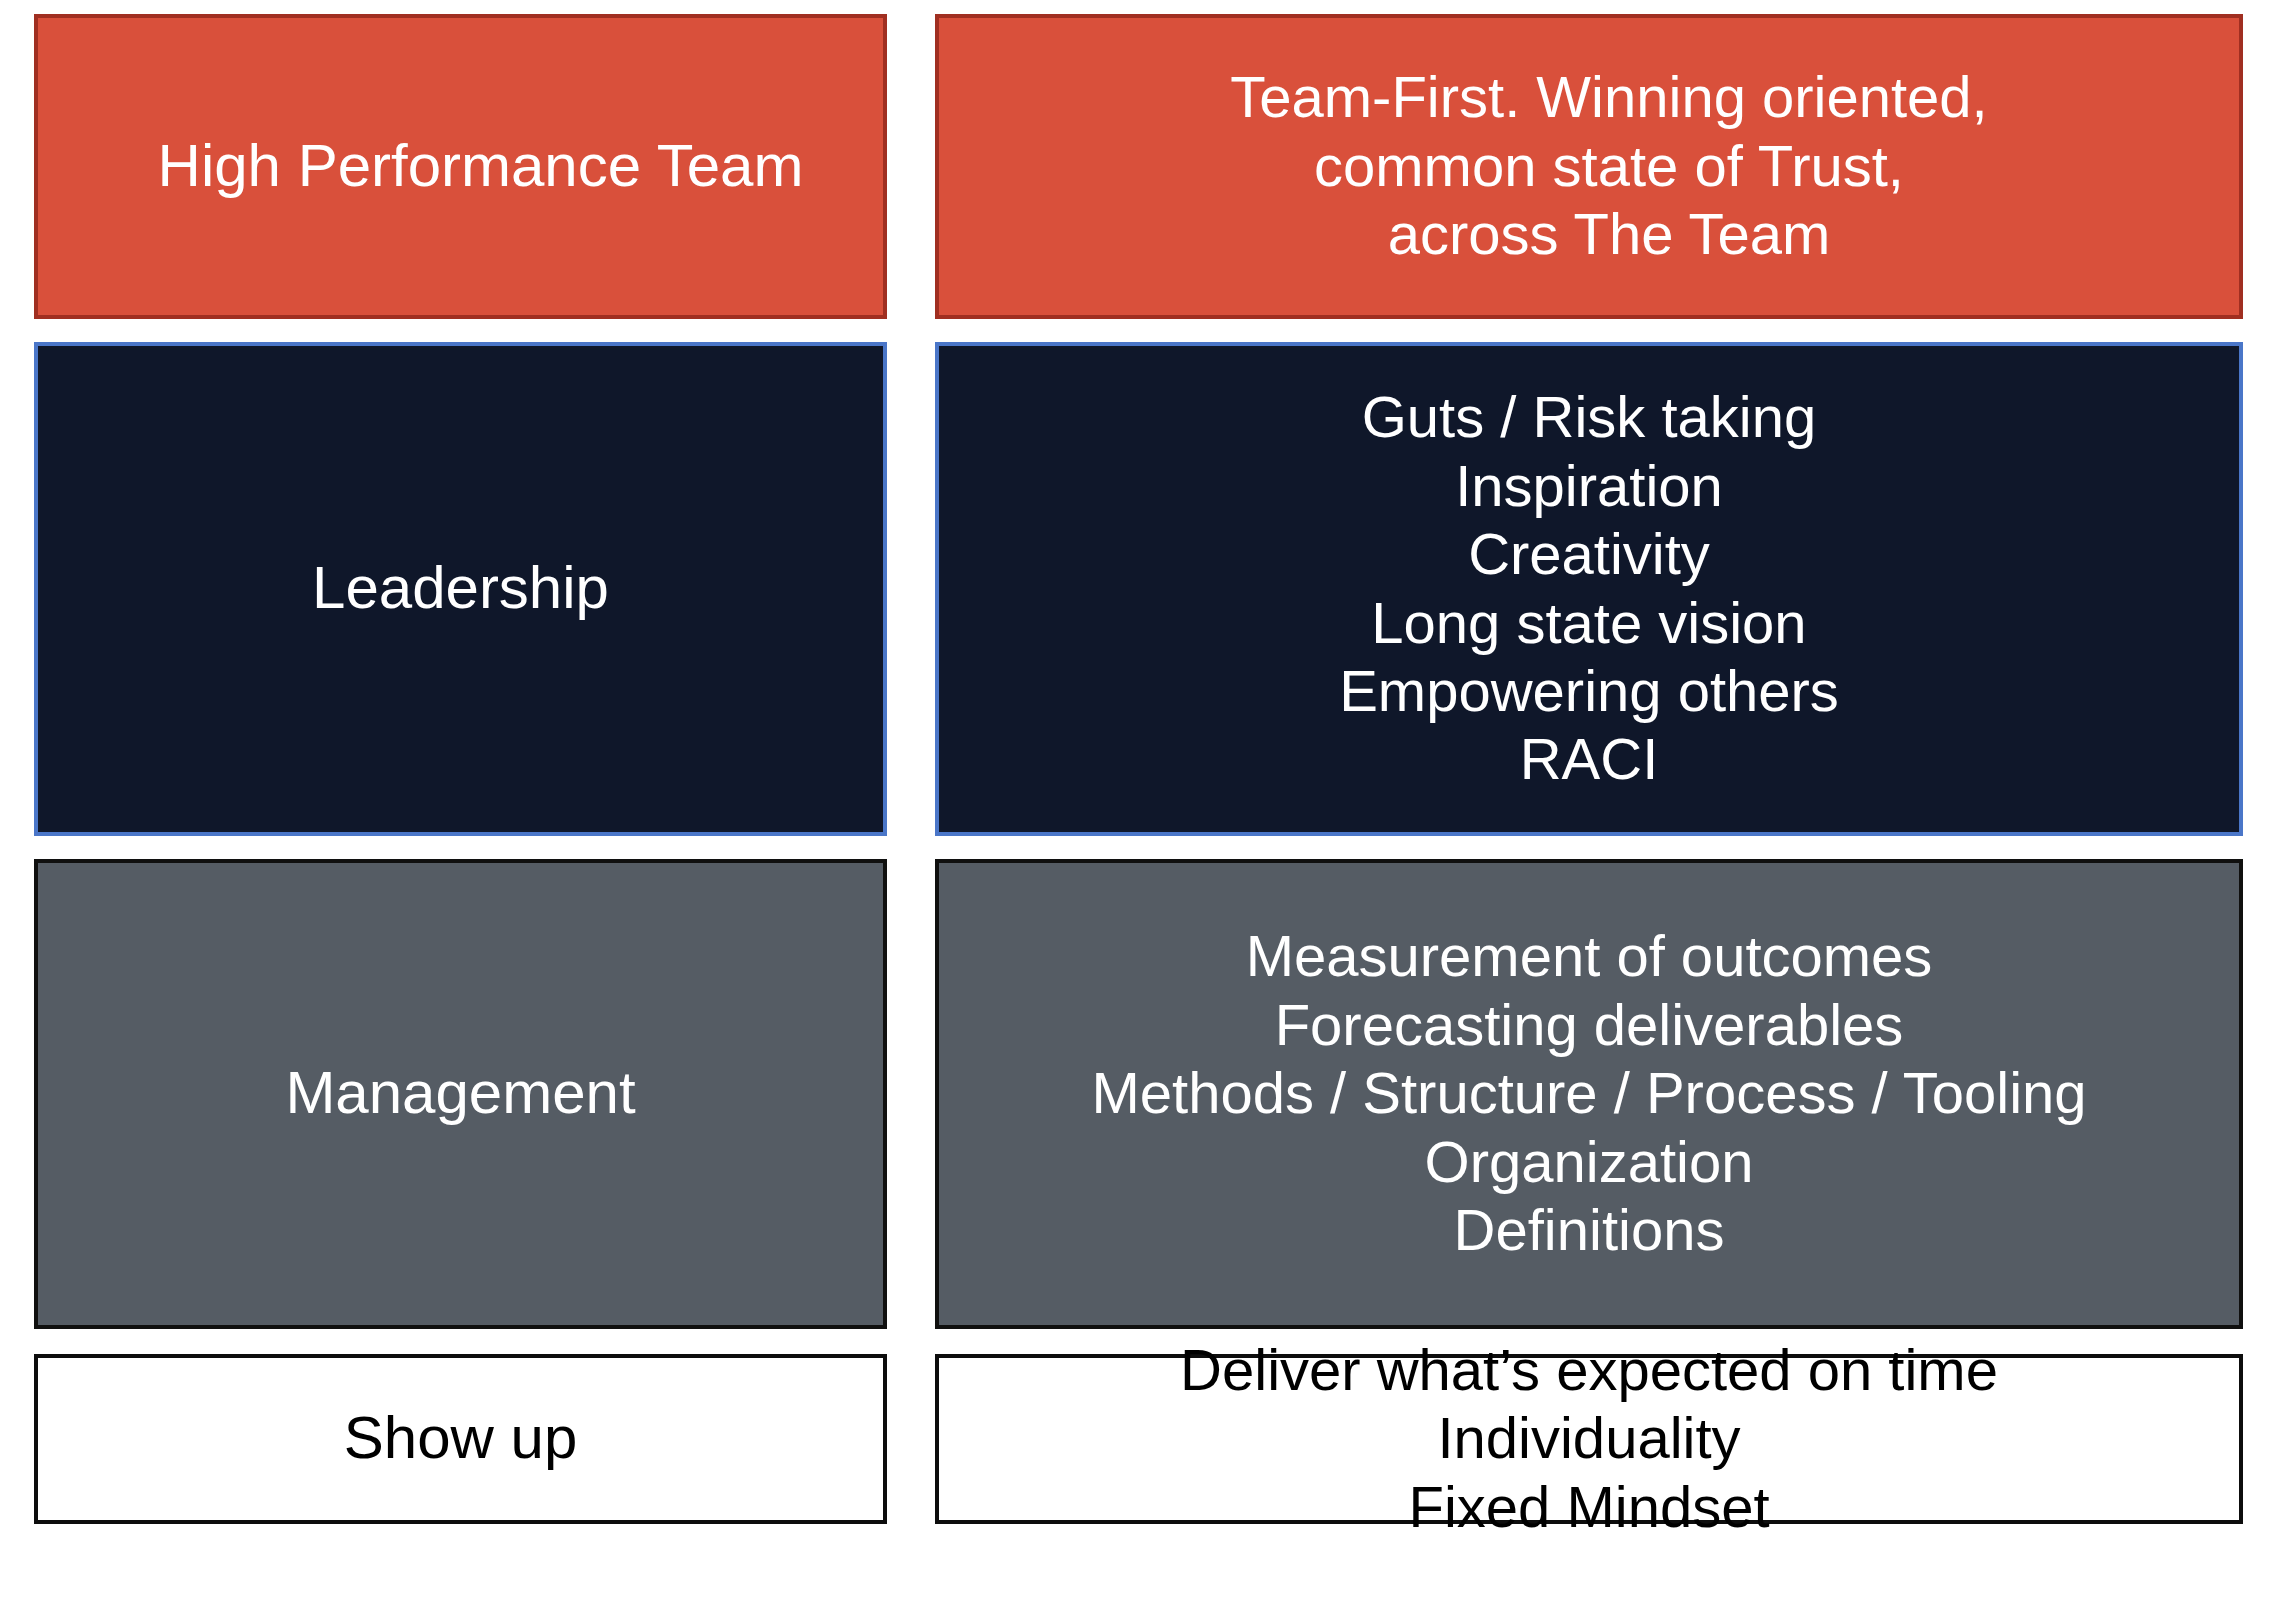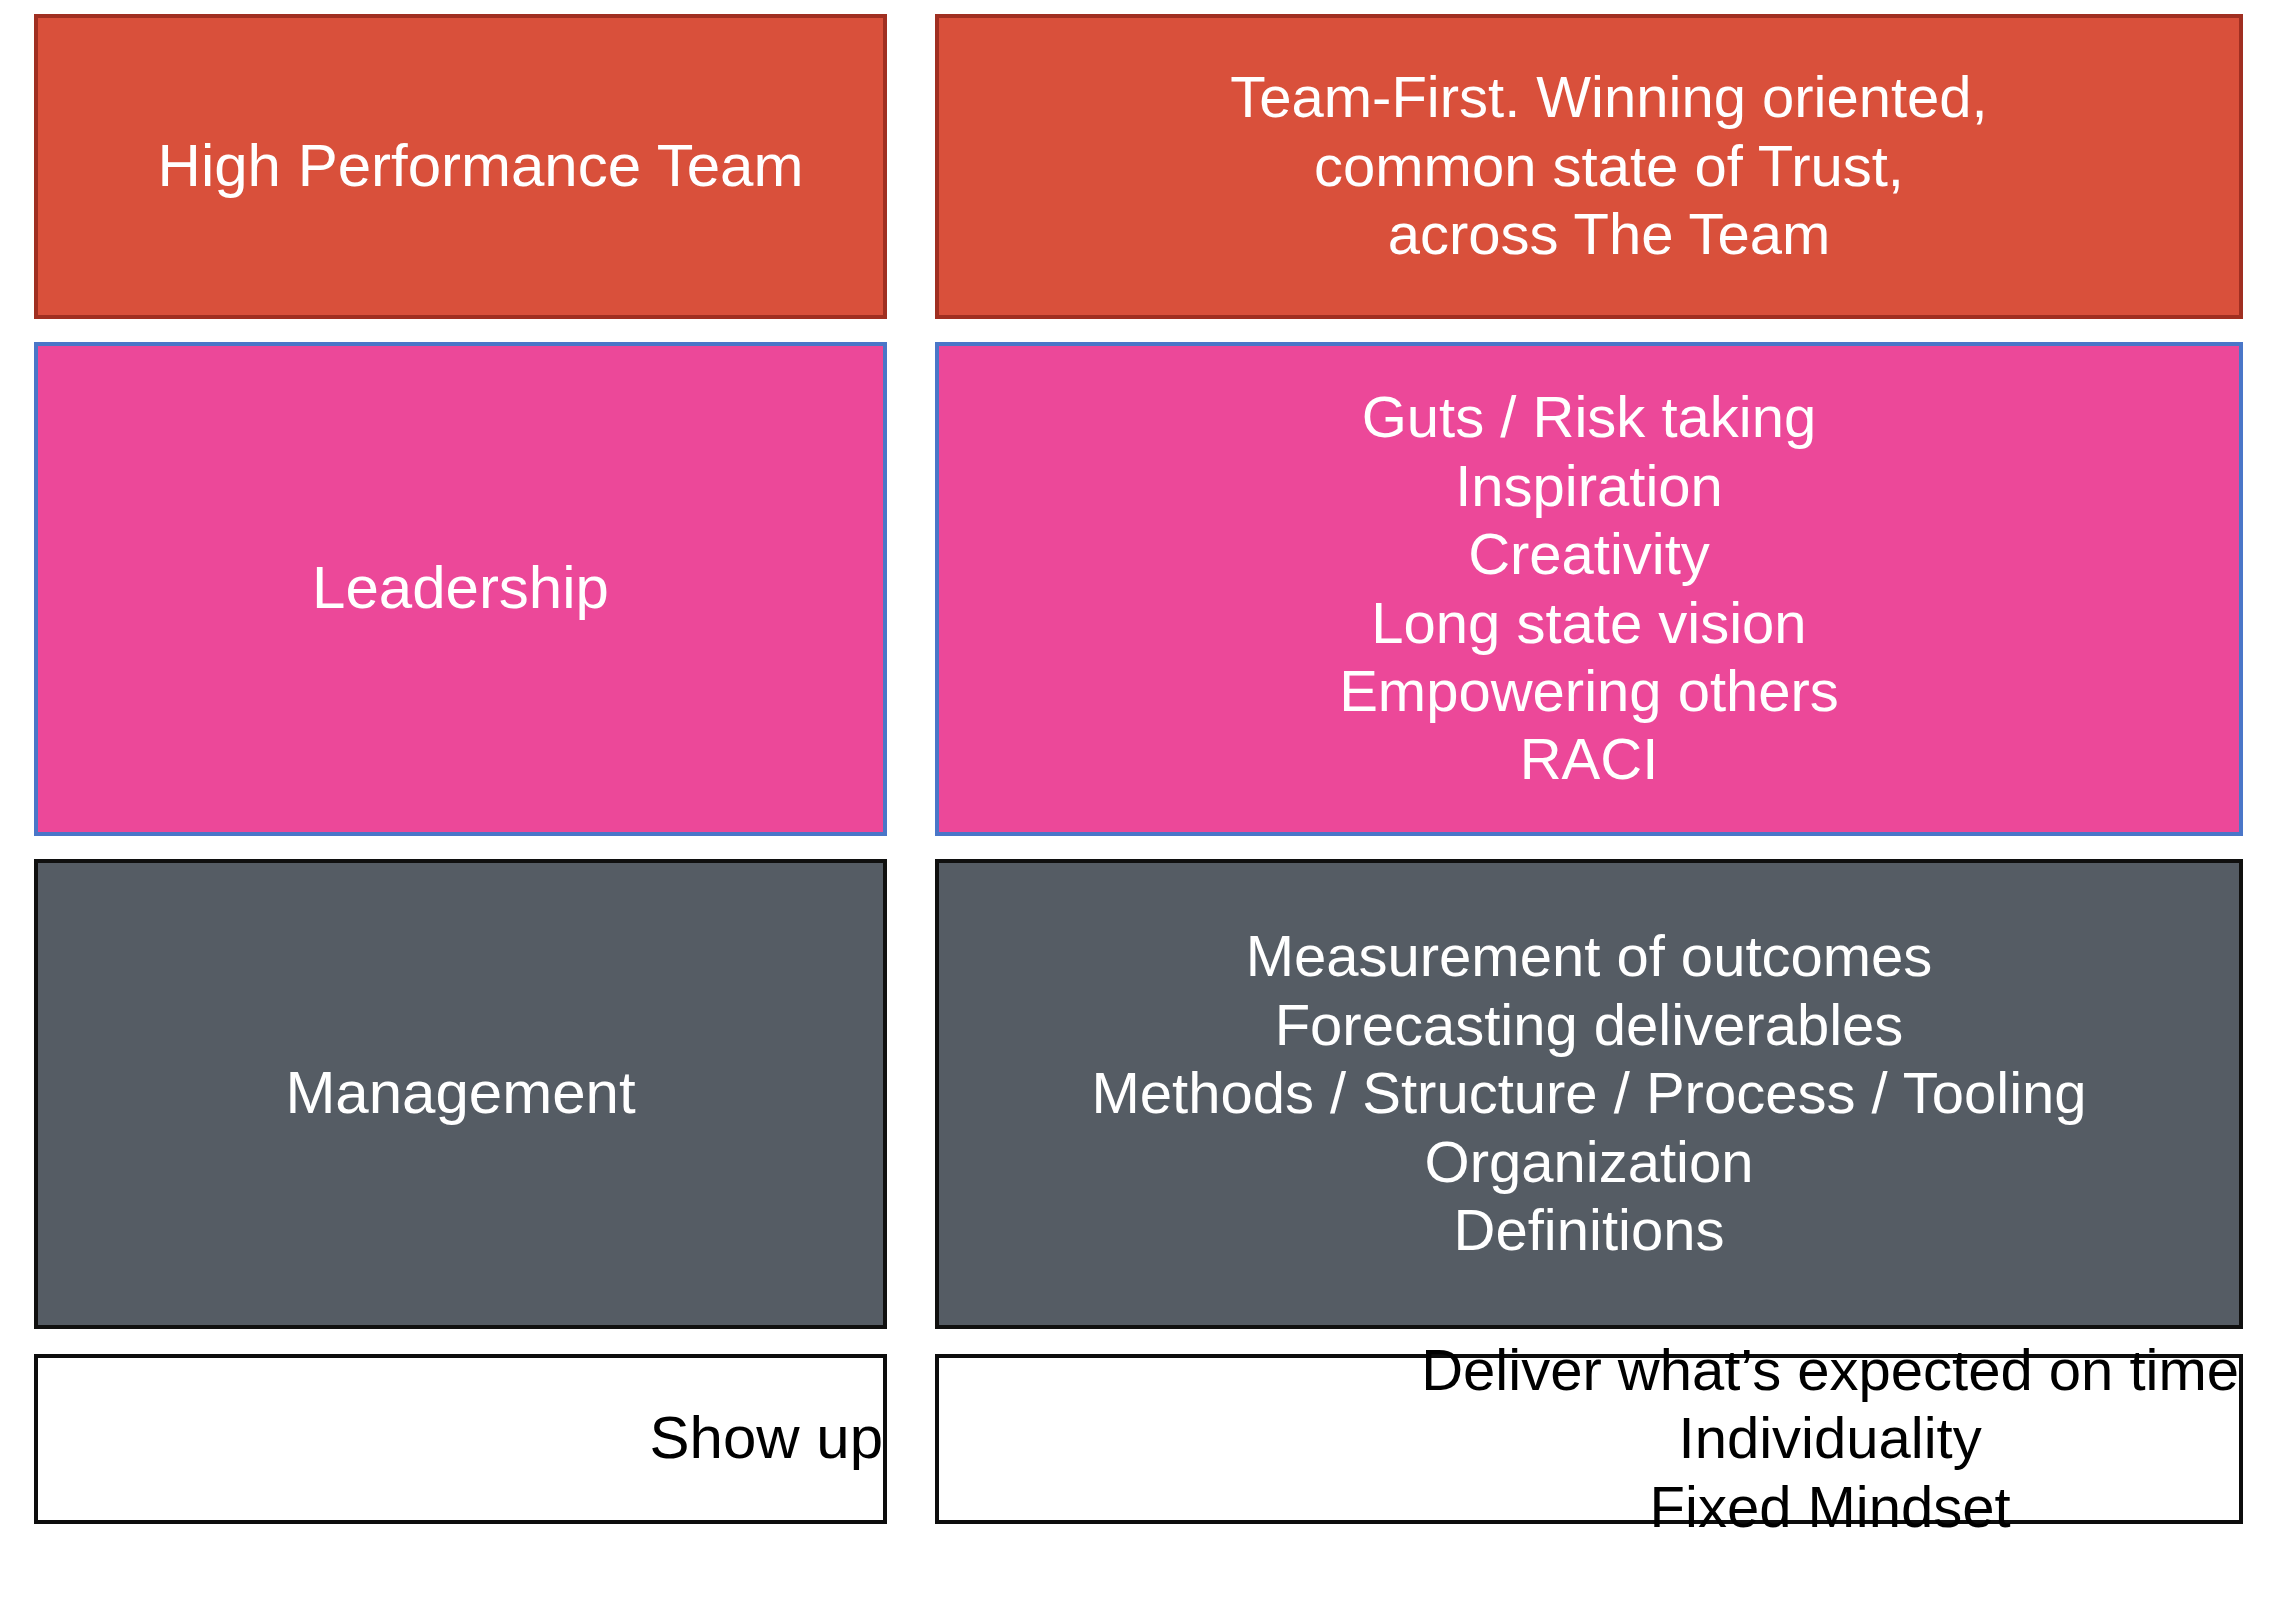--- a/index.html
+++ b/index.html
@@ -60,34 +60,33 @@
     line-height: 1.18;
   }
 
   .box-red {
     background: #D9503B;
     border: 4.8px solid #A02F21;
     color: #FFFFFF;
     padding-left: 40px;
   }
   .box-blue {
-    background: #ec4899;
+    background: #0f172a;
     border: 4.8px solid #4A76C8;
     color: #FFFFFF;
   }
   .box-gray {
     background: #555C64;
     border: 4.8px solid #10100F;
     color: #FFFFFF;
   }
   .box-white {
     background: #FFFFFF;
     border: 4.8px solid #0D0D0D;
     color: #000000;
-    align-items: flex-end;
   }
 
   .label-lg {
     font-size: 60px;
     font-weight: 400;
   }
 
   .detail-line {
     font-size: 58px;
     font-weight: 400;

